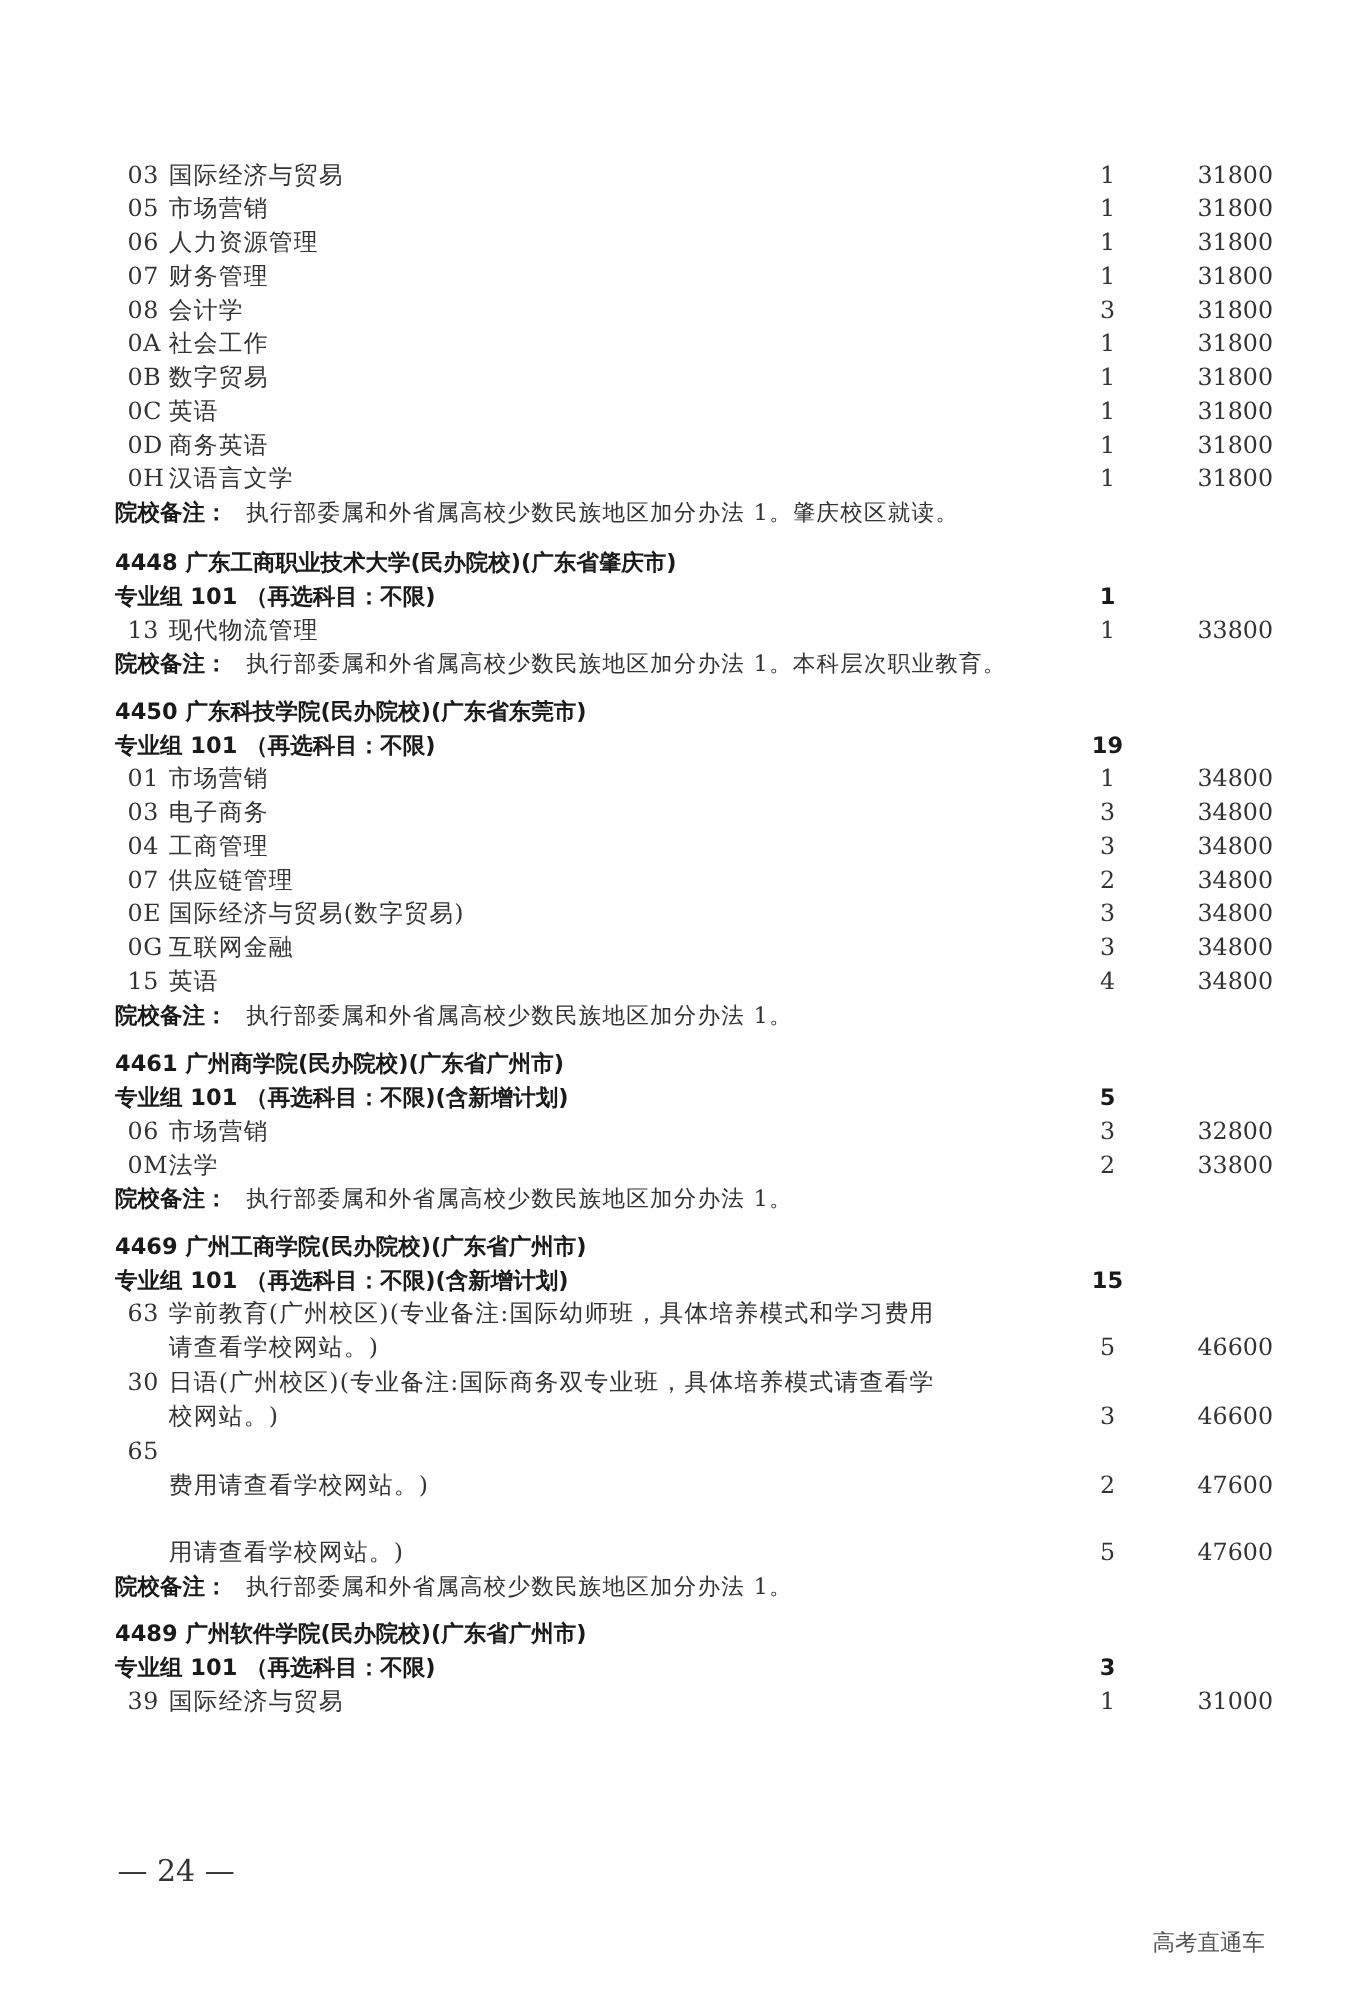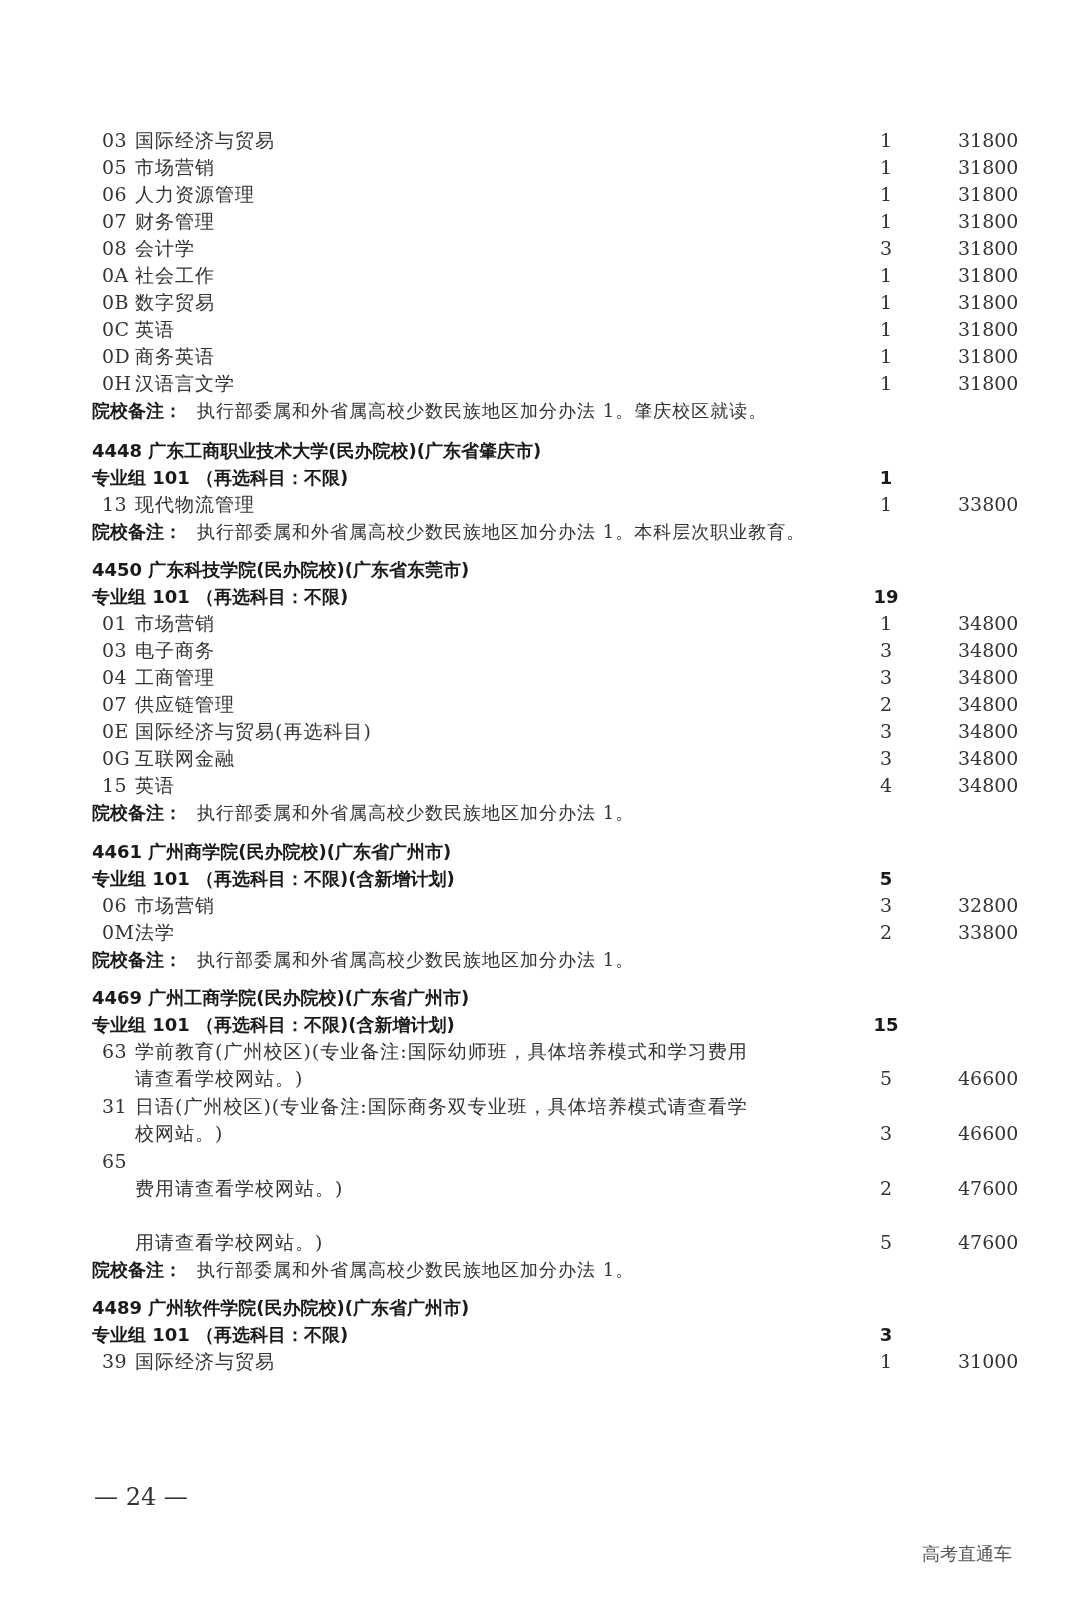--- a/index.html
+++ b/index.html
@@ -136,21 +136,21 @@
     <span class="fee">34800</span>
   </div>
   <div class="line" style="top:691px">
     <span class="code">07</span>
     <span class="name">供应链管理</span>
     <span class="plan">2</span>
     <span class="fee">34800</span>
   </div>
   <div class="line" style="top:718px">
     <span class="code">0E</span>
-    <span class="name">国际经济与贸易(再选科目)</span>
+    <span class="name">国际经济与贸易(数字贸易)</span>
     <span class="plan">3</span>
     <span class="fee">34800</span>
   </div>
   <div class="line" style="top:745px">
     <span class="code">0G</span>
     <span class="name">互联网金融</span>
     <span class="plan">3</span>
     <span class="fee">34800</span>
   </div>
   <div class="line" style="top:772px">
@@ -200,21 +200,21 @@
     <span class="code">63</span>
     <span class="name">学前教育(广州校区)(专业备注:国际幼师班，具体培养模式和学习费用</span>
   </div>
   <div class="line" style="top:1065px">
     <span class="cont">请查看学校网站。)</span>
     <span class="plan">5</span>
     <span class="fee">46600</span>
   </div>
 
   <div class="line" style="top:1093px">
-    <span class="code">31</span>
+    <span class="code">30</span>
     <span class="name">日语(广州校区)(专业备注:国际商务双专业班，具体培养模式请查看学</span>
   </div>
   <div class="line" style="top:1120px">
     <span class="cont">校网站。)</span>
     <span class="plan">3</span>
     <span class="fee">46600</span>
   </div>
 
   <div class="line" style="top:1148px">
     <span class="code">65</span>

